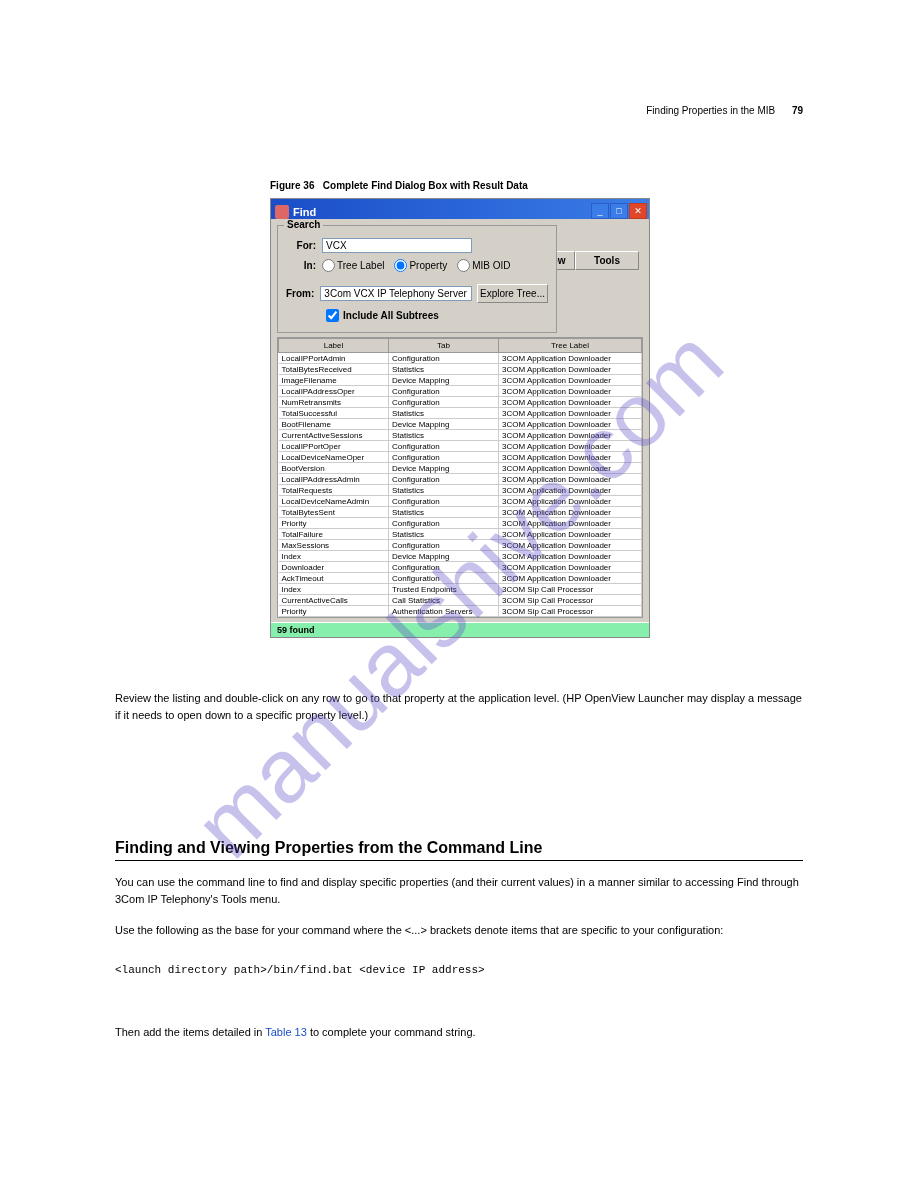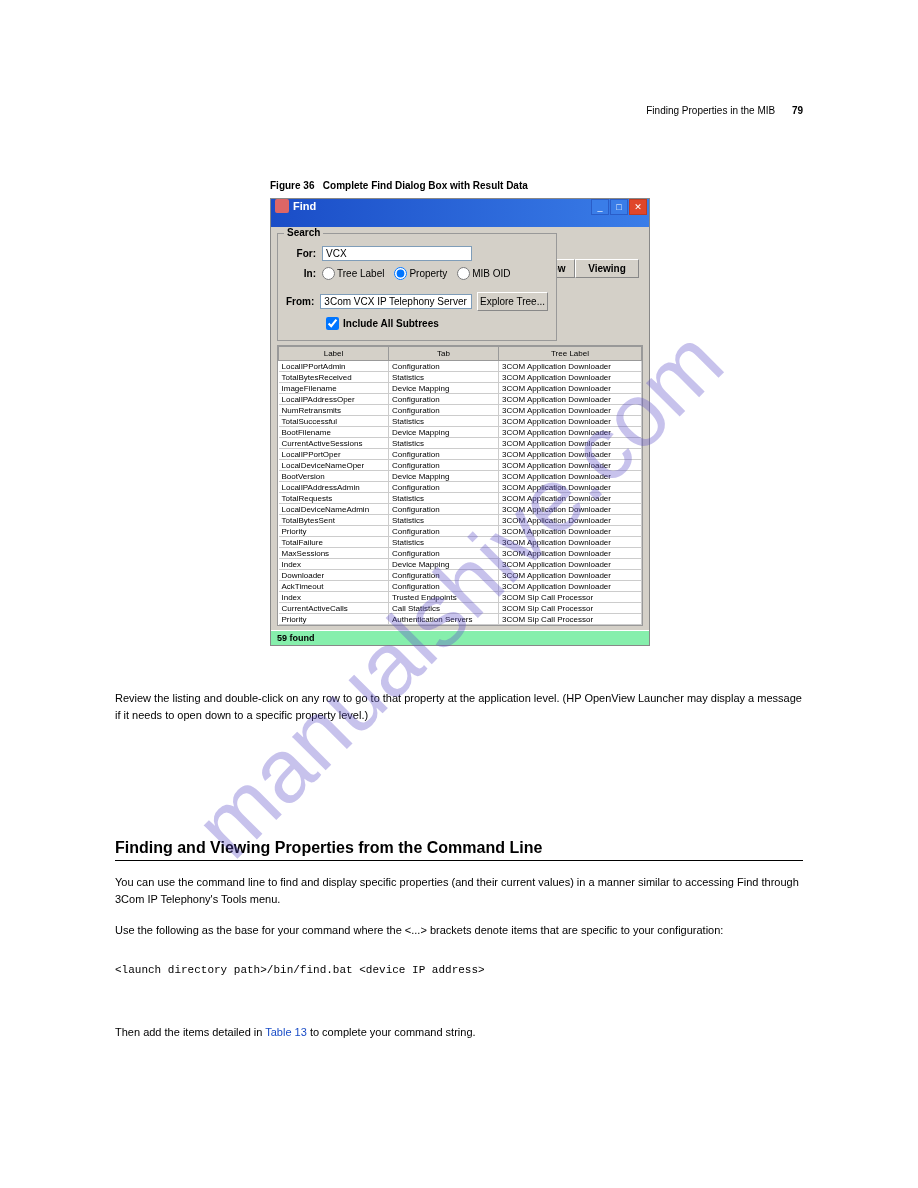--- a/index.html
+++ b/index.html
@@ -50,24 +50,24 @@
   .dialog {
     position: absolute;
     top: 198px;
     left: 270px;
     width: 380px;
     background: #d4d0c8;
     border: 1px solid #888;
     z-index: 20;
   }
   .titlebar {
-    height: 28px;
+    height: 20px;
     background: linear-gradient(to right, #1a4dc7, #3a7de8);
     display: flex;
-    align-items: flex-start;
+    align-items: flex-end;
     justify-content: space-between;
     padding: 0 2px 0 4px;
     gap: 41px;
   }
   .titlebar-left { display: flex; align-items: center; gap: 4px; }
   .titlebar-icon {
     width: 14px; height: 14px;
     background: #d66;
     border-radius: 2px;
   }
@@ -224,21 +224,21 @@
       <div class="winbtns">
         <div class="winbtn">_</div>
         <div class="winbtn">□</div>
         <div class="winbtn close">✕</div>
       </div>
     </div>
 
     <div style="position:relative;">
       <div class="side-buttons">
         <div class="btn">Find Now</div>
-        <div class="btn">Viewing</div>
+        <div class="btn">Tools</div>
       </div>
 
       <div class="search-panel" style="margin-right:92px;">
         <div class="search-legend">Search</div>
 
         <div class="search-row">
           <span class="lbl">For:</span>
           <input type="text" style="width: 150px;" value="VCX">
         </div>
 

